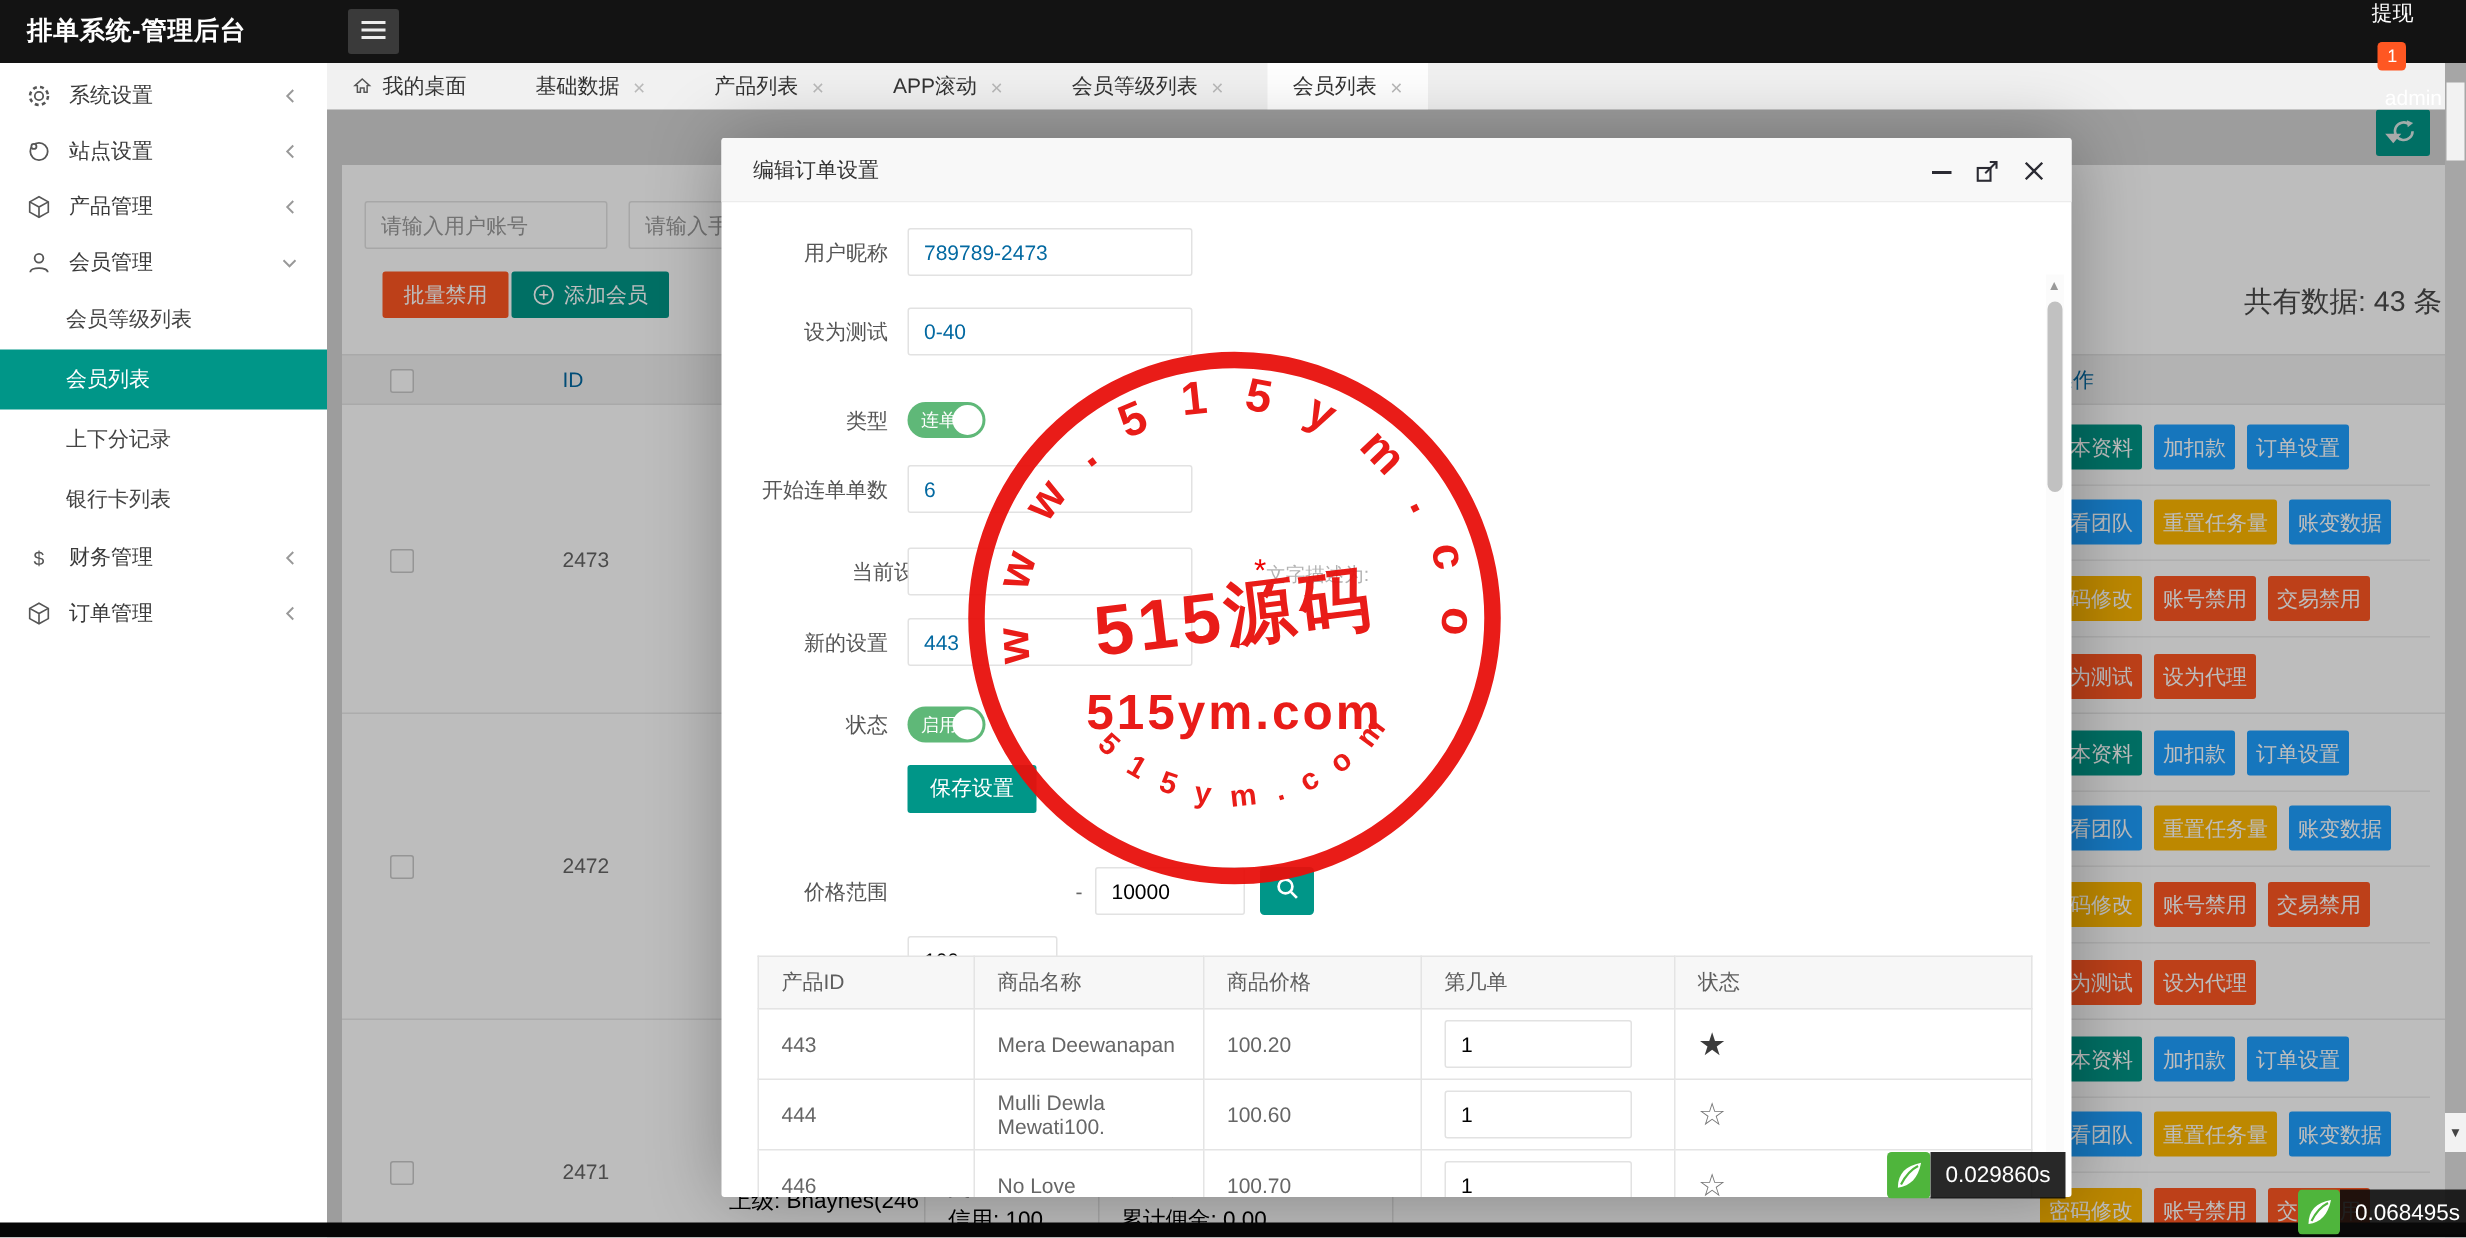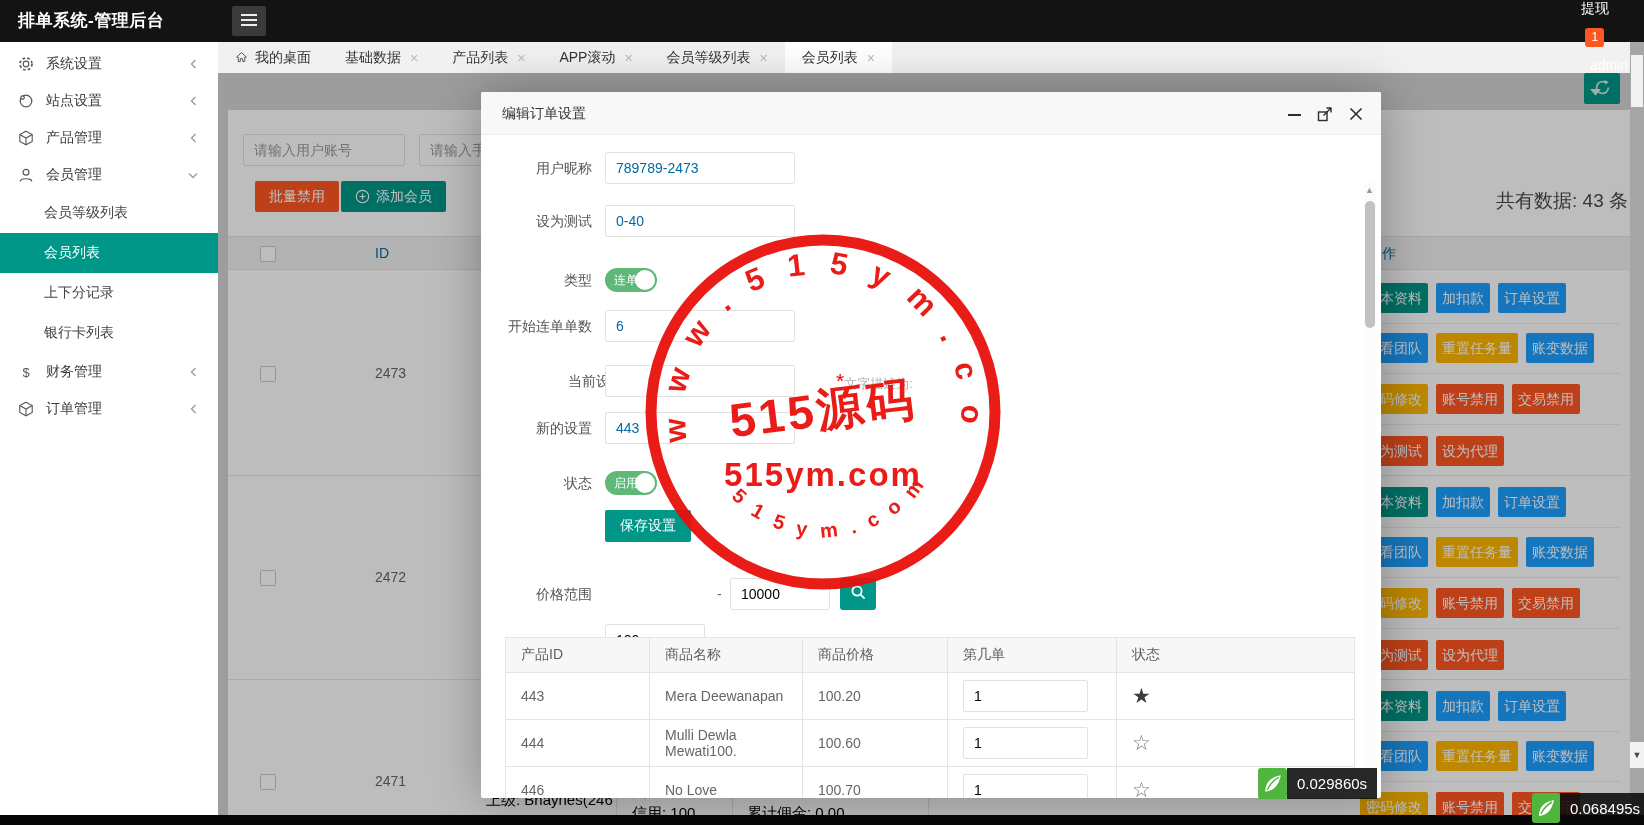--- a/index.html
+++ b/index.html
@@ -23,21 +23,21 @@
   .side-item .s-icon { position:absolute; left:18px; top:50%; transform:translateY(-50%); width:16px; height:16px; }
   .side-item .s-label { margin-left:46px; font-size:14px; color:#3a3a3a; }
   .side-item .chev { position:absolute; right:20px; top:50%; transform:translateY(-50%); }
   .side-sub { height:40px; display:flex; align-items:center; cursor:pointer; }
   .side-sub .s-label { margin-left:44px; font-size:14px; color:#444; }
   .side-sub.active { background:#009688; }
   .side-sub.active .s-label { color:#fff; }
   #sidebar .pad-top { height:3px; }
 
   
-  #tabbar { position:absolute; left:218px; top:42px; width:1412px; height:31px; background:#f1f1f1; display:flex; z-index:15; }
+  #tabbar { position:absolute; left:218px; top:42px; width:1412px; height:31px; background:#f1f1f1; display:flex; z-index:15;gap:12px; }
   .tab { display:flex; align-items:center; height:31px; padding:0 17px; font-size:14px; color:#333; cursor:pointer; white-space:nowrap; }
   .tab.active { background:#fff; }
   .tab .home-ic { margin-right:7px; display:inline-flex; }
   .tab-close { margin-left:9px; color:#b9b9b9; font-size:14px; line-height:1; }
 
   
   #content { position:absolute; left:218px; top:73px; width:1426px; height:752px; background:#d4d4d4; overflow:hidden; }
   .refresh-btn { position:absolute; left:1366px; top:0px; width:36px; height:31px; background:#009688; border:none; border-radius:2px; cursor:pointer; display:flex; align-items:center; justify-content:center; }
   #card { position:absolute; left:10px; top:37px; width:1402px; height:715px; background:#fff; overflow:hidden; }
   .search-input { position:absolute; top:24px; height:32px; border:1px solid #e2e2e2; border-radius:2px; padding:0 10px; font-size:14px; color:#333; background:#fff; font-family:inherit; }

